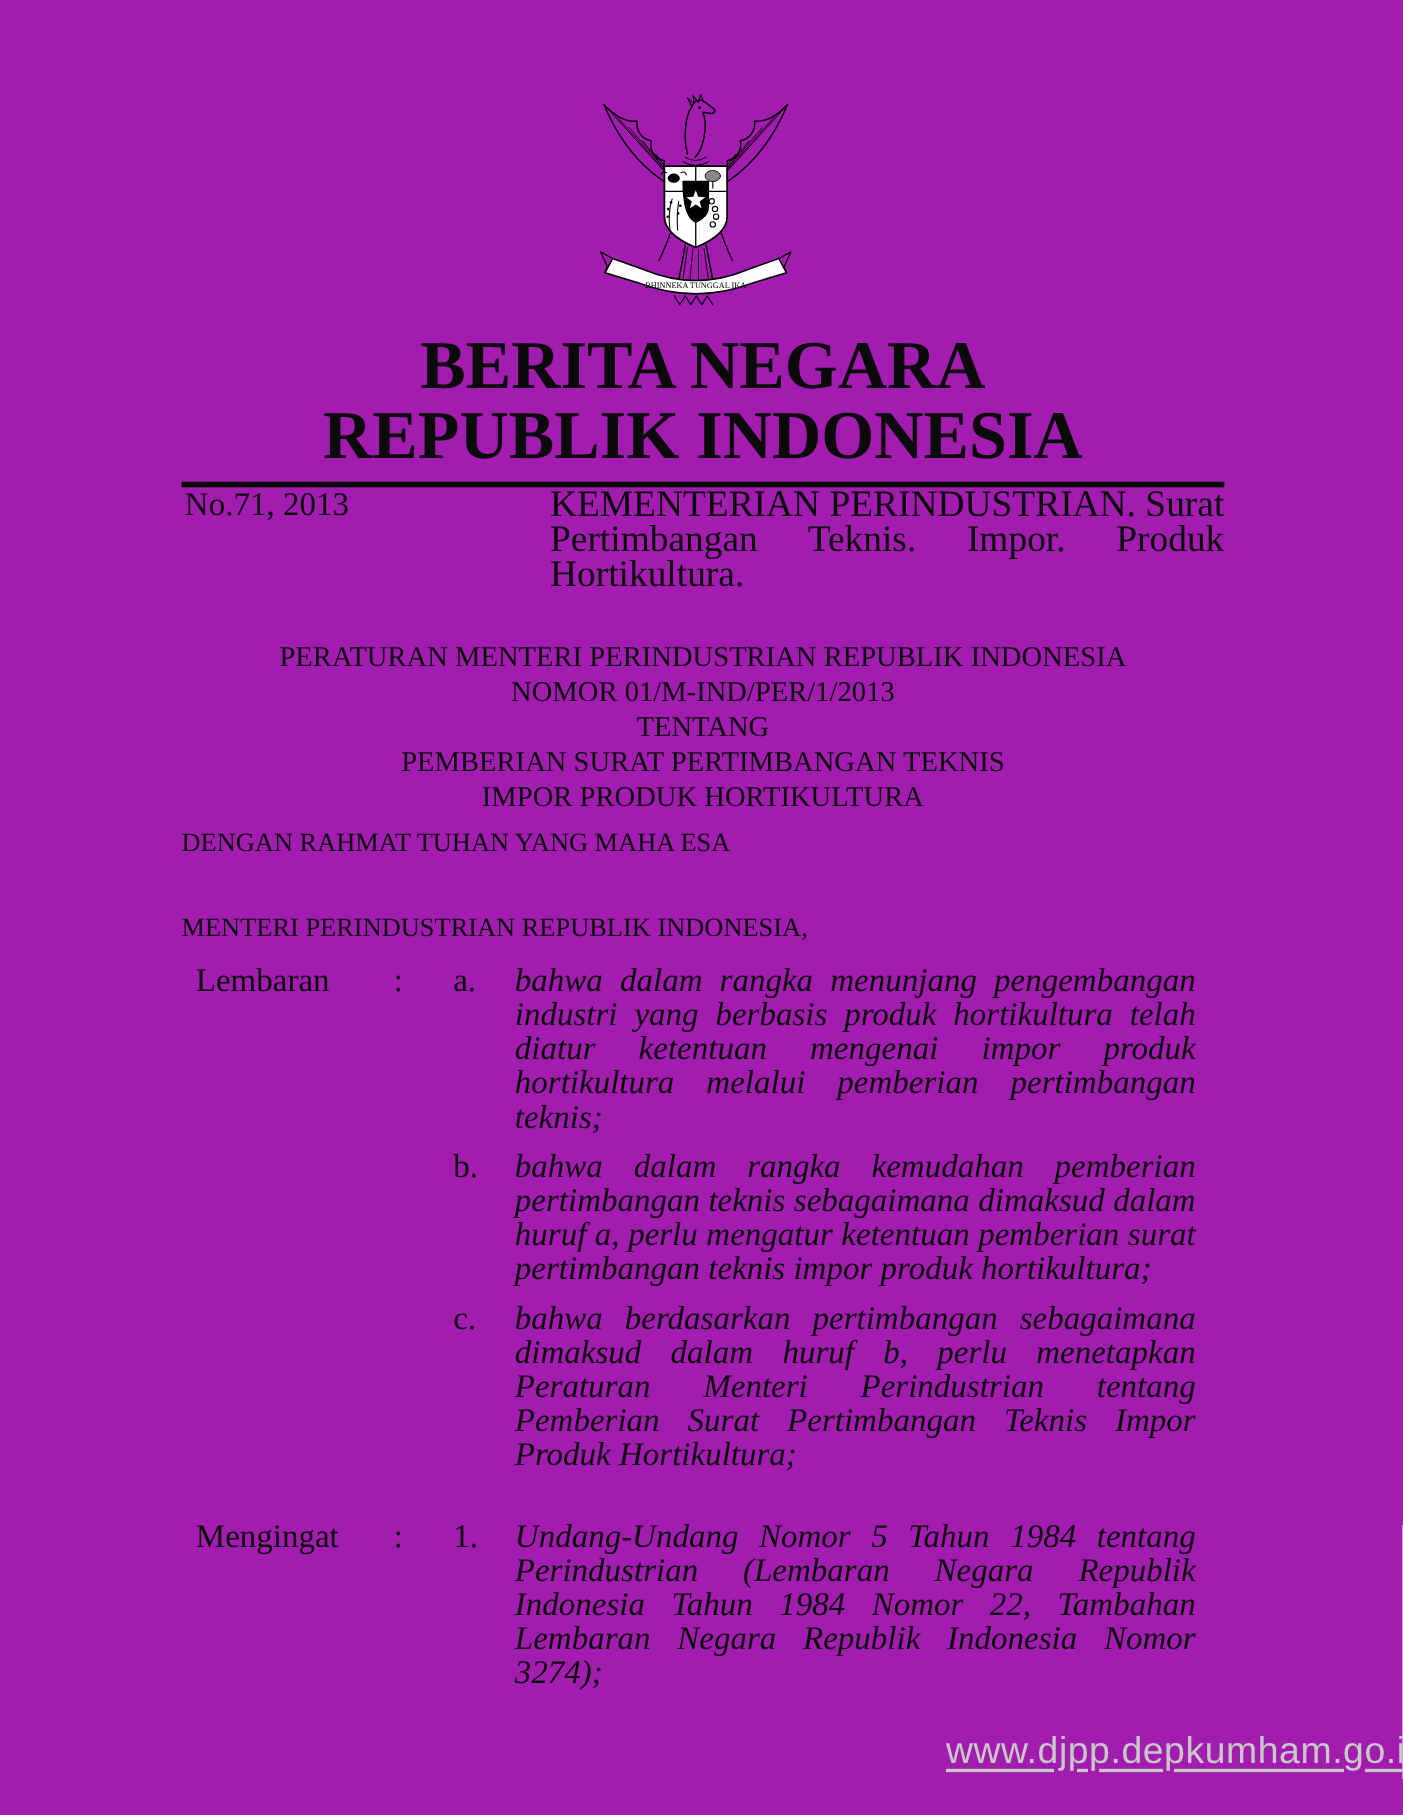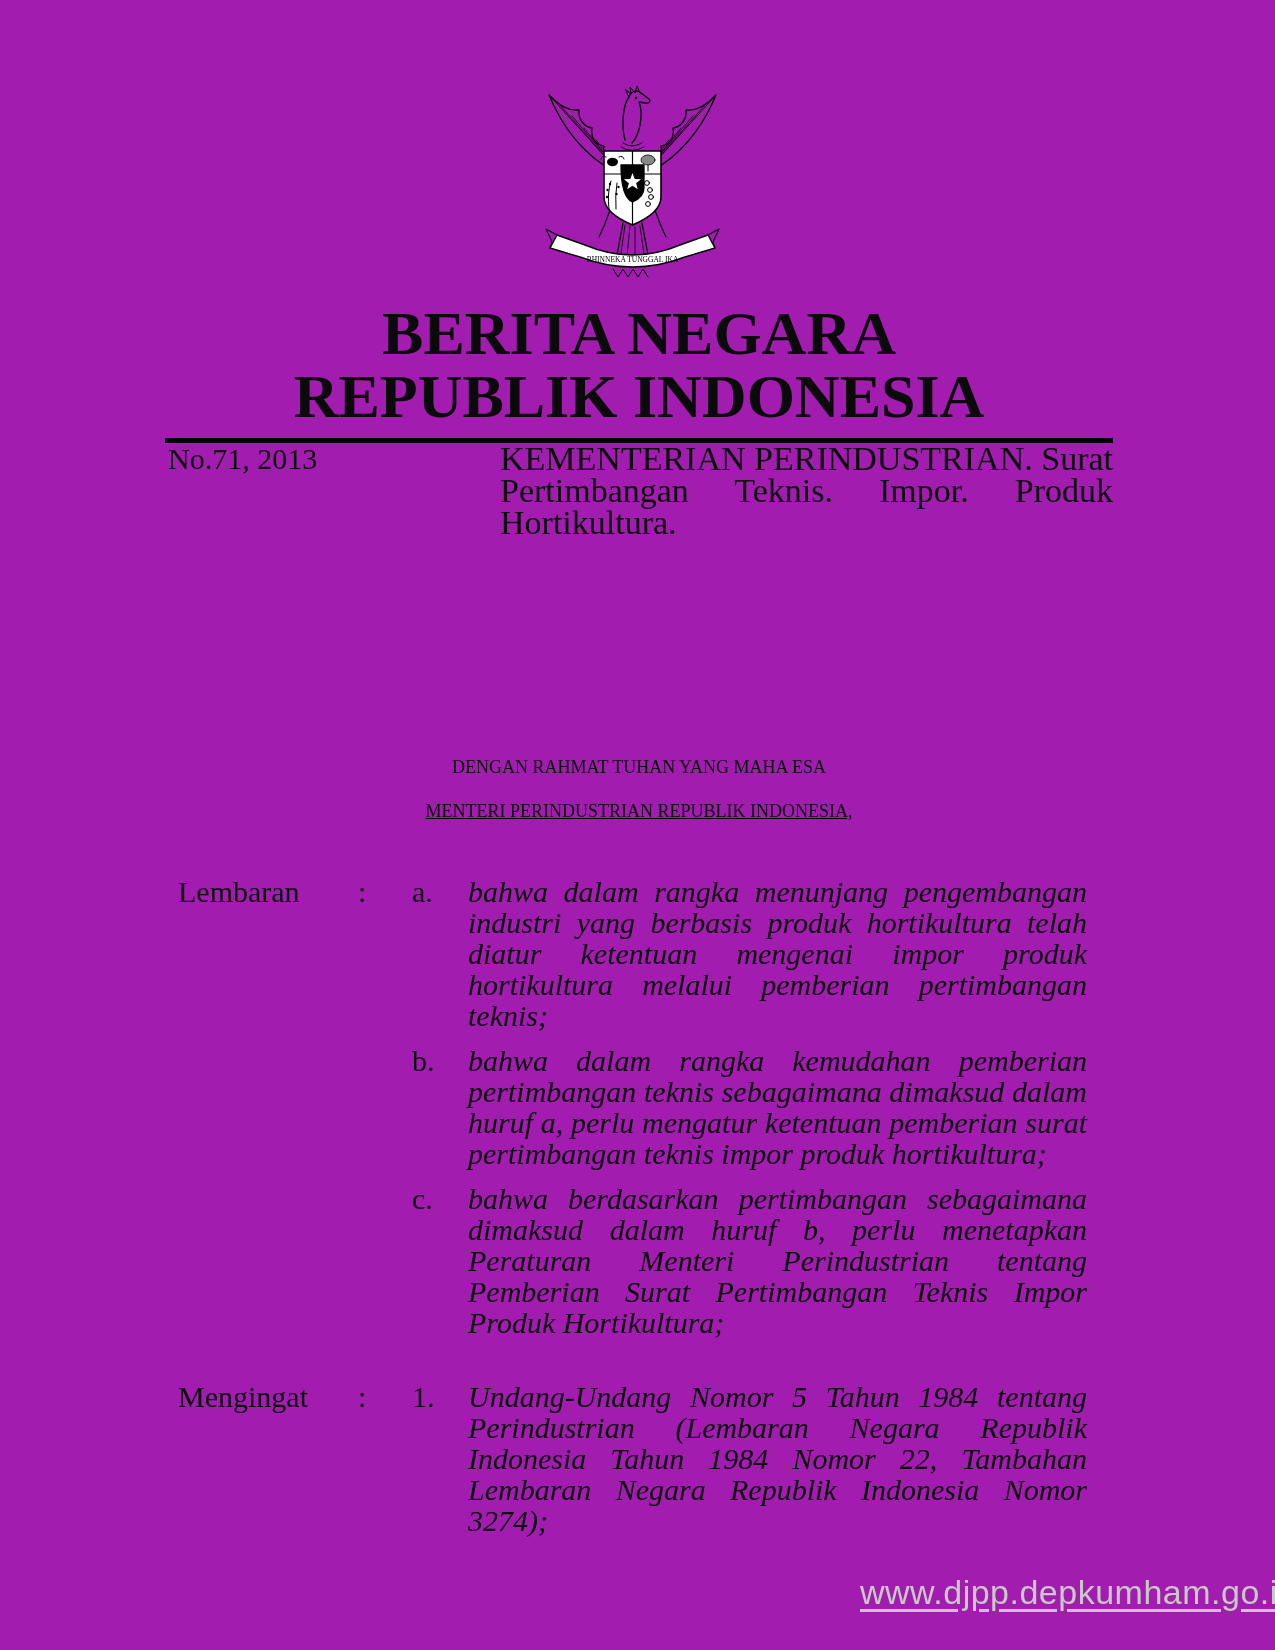--- a/index.html
+++ b/index.html
@@ -24,25 +24,25 @@
     position:absolute; left:500px; top:443px; width:613px;
     font-size:34px; line-height:32px; text-align:justify;
   }
 
   
   .reg-title {
     position:absolute; left:165px; top:581px; width:948px;
     text-align:center; font-size:26px; line-height:32px;
   }
   .invocation, .authority {
-    position:absolute; left:165px; width:948px; text-align:center;
-    font-size:18px; line-height:32px;
+    position:absolute; left:165px; width:948px; 
+    font-size:24px; line-height:32px;
   }
   .invocation { top:751px; }
-  .authority  { top:795px;text-decoration:underline; }
+  .authority  { top:828px; }
 
   
   .section { position:absolute; left:0; width:1275px; font-size:30px; line-height:31px; }
   .section-considering { top:876px; }
   .section-recalling   { top:1381px; }
   .section .label { position:absolute; left:178px; top:0; }
   .section .colon { position:absolute; left:358px; top:0; }
   .section .items { position:absolute; left:412px; top:0; width:675px; }
   .item { position:relative; margin-bottom:14px; }
   .item .marker { position:absolute; left:0; top:0; }
@@ -115,20 +115,27 @@
 
   <div class="masthead">
     <div>BERITA NEGARA</div>
     <div>REPUBLIK INDONESIA</div>
   </div>
   <div class="rule"></div>
 
   <div class="gazette-no">No.71, 2013</div>
   <div class="gazette-subject">KEMENTERIAN PERINDUSTRIAN. Surat Pertimbangan Teknis. Impor. Produk Hortikultura.</div>
 
+  <div class="reg-title">
+    <div>PERATURAN MENTERI PERINDUSTRIAN REPUBLIK INDONESIA</div>
+    <div>NOMOR 01/M-IND/PER/1/2013</div>
+    <div>TENTANG</div>
+    <div>PEMBERIAN SURAT PERTIMBANGAN TEKNIS</div>
+    <div>IMPOR PRODUK HORTIKULTURA</div>
+  </div>
 
   <div class="invocation">DENGAN RAHMAT TUHAN YANG MAHA ESA</div>
   <div class="authority">MENTERI PERINDUSTRIAN REPUBLIK INDONESIA,</div>
 
   <div class="section section-considering">
     <div class="label">Lembaran</div>
     <div class="colon">:</div>
     <div class="items">
       <div class="item">
         <div class="marker">a.</div>

